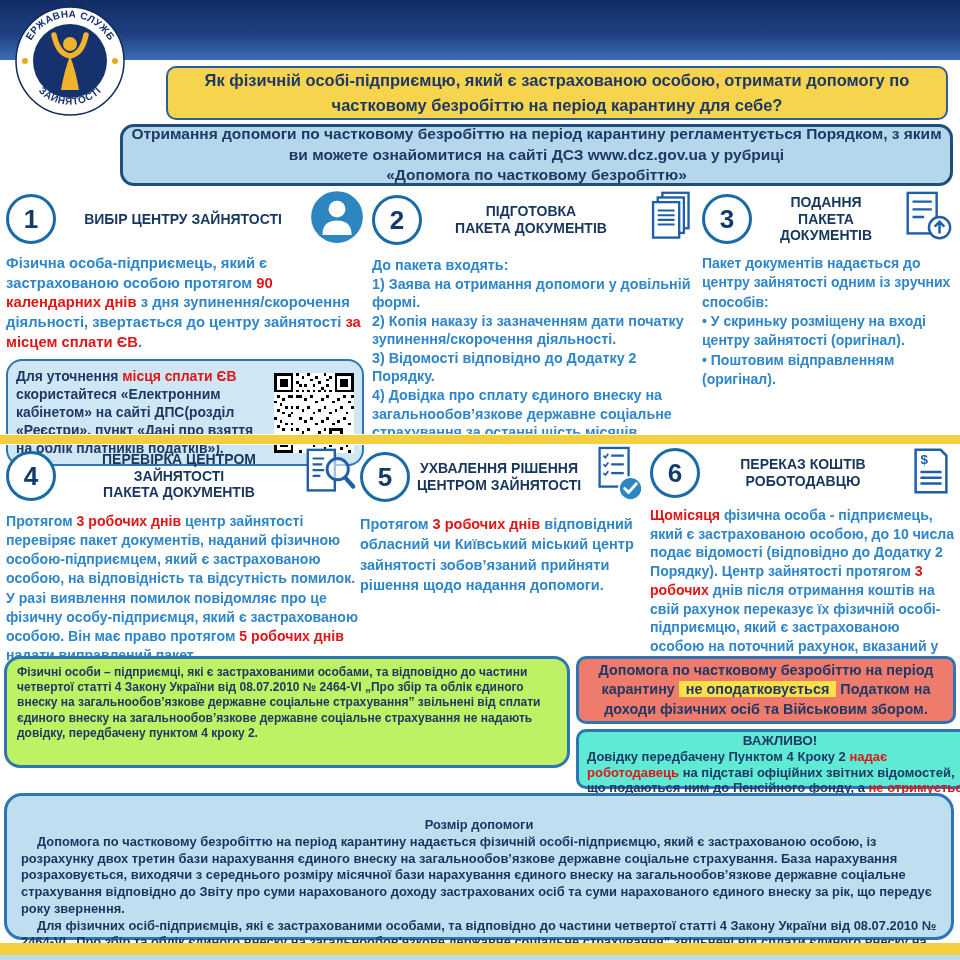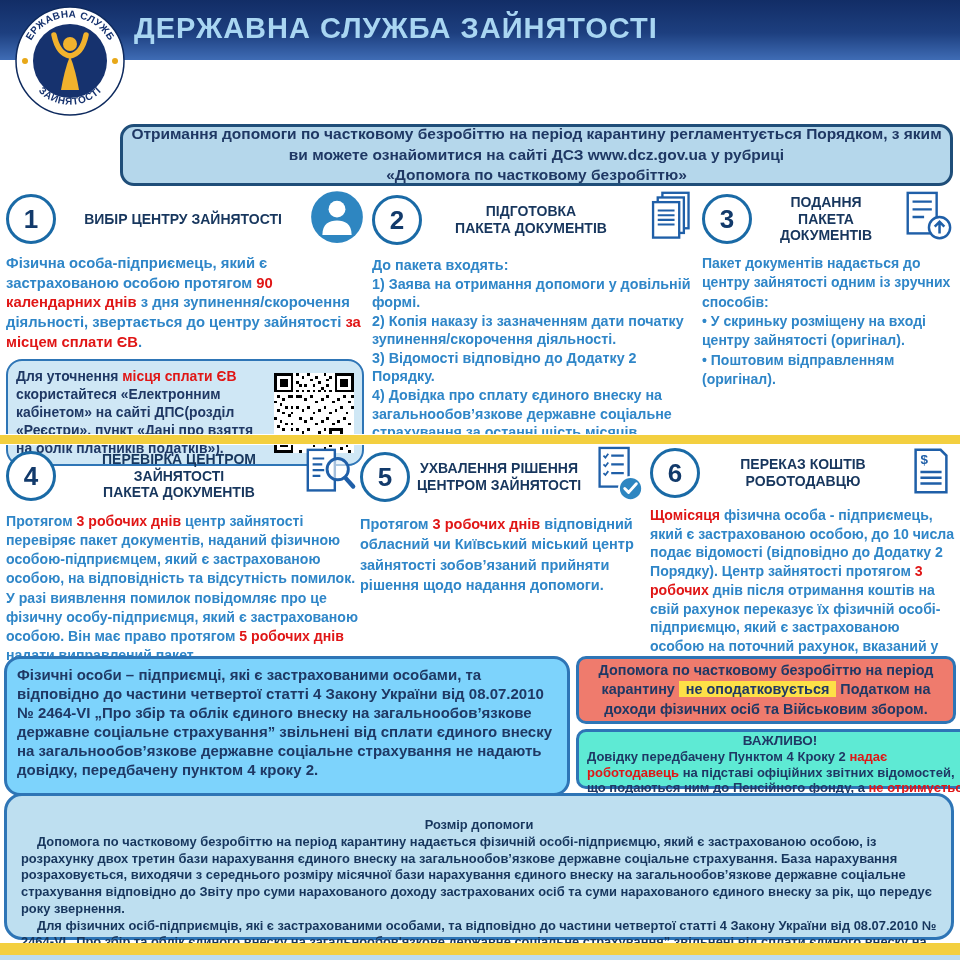--- a/index.html
+++ b/index.html
@@ -35,23 +35,23 @@
   .s4 .step-body{font-size:14.1px;line-height:1.36;}
   .s5 .step-body{font-size:14.5px;line-height:1.4;}
   .s6 .step-body{font-size:14.1px;line-height:1.33;}
   .note-box{margin-top:7px;display:flex;align-items:center;gap:10px;background:#cfe7f5;
         border:2px solid #2e75b6;border-radius:16px;padding:7px 8px;}
   .note-text{flex:1;font-size:13.9px;font-weight:bold;line-height:1.28;}
   .qr{flex:none;width:80px;height:80px;background:#fff;}
   .divider{position:absolute;left:0;top:434px;width:960px;height:9px;background:#f3cf3f;
         border-top:1px solid #fff;border-bottom:1px solid #fff;}
   
-  .box-exemption{position:absolute;left:4px;top:656px;width:566px;height:140px;background:#7dd3fc;
+  .box-exemption{position:absolute;left:4px;top:656px;width:566px;height:112px;background:#bef264;
         border:3px solid #2e75b6;border-radius:16px;padding:6px 10px;box-sizing:border-box;
-        font-weight:bold;font-size:15px;line-height:1.27;color:#1f3864;}
+        font-weight:bold;font-size:12px;line-height:1.27;color:#1f3864;}
   .box-tax{position:absolute;left:576px;top:656px;width:380px;height:68px;background:#ef7b6d;
         border:3px solid #2e75b6;border-radius:10px;display:flex;align-items:center;justify-content:center;
         text-align:center;font-weight:bold;font-size:14.4px;line-height:1.35;color:#1f3864;
         padding:3px 8px;box-sizing:border-box;}
   .box-important{position:absolute;left:576px;top:729px;width:408px;height:60px;background:#5eead4;
         border:3px solid #2e75b6;border-radius:10px;padding:1px 8px 3px;box-sizing:border-box;
         font-weight:bold;font-size:13px;line-height:1.2;color:#1f3864;}
   .imp-title{text-align:center;font-size:13.5px;}
   .size-box{position:absolute;left:4px;top:793px;width:950px;height:147px;background:#bedff0;
         border:3px solid #2e75b6;border-radius:18px;padding:21px 14px;box-sizing:border-box;
@@ -65,21 +65,20 @@
   .seg-red{color:#e01616;}
   .seg-navy{color:#1f3864;}
   .seg-greenhl{background:#fde047;color:#1f3864;padding:0 7px;}
 </style>
 </head>
 <body>
 
 <div class="canvas">
 
   <header class="topbar"></header>
-  <h1 class="page-title">ДЕРЖАВНА СЛУЖБА ЗАЙНЯТОСТІ</h1>
   <div class="logo">
     <svg viewBox="-56 -56 112 112" width="112" height="112">
       <circle r="54" fill="#ffffff" stroke="#0e2a5e" stroke-width="1.5"></circle>
       <circle r="37" fill="#16326e"></circle>
       <defs>
         <path id="arcTop" d="M -40 -18 A 44 44 0 0 1 40 -18" fill="none"></path>
         <path id="arcBot" d="M -40 18 A 44 44 0 0 0 40 18" fill="none"></path>
       </defs>
       <text font-size="10" font-weight="bold" fill="#16326e" letter-spacing="0.4">
         <textPath href="#arcTop" startOffset="50%" text-anchor="middle">ДЕРЖАВНА СЛУЖБА</textPath>
@@ -88,20 +87,23 @@
         <textPath href="#arcBot" startOffset="50%" text-anchor="middle">ЗАЙНЯТОСТІ</textPath>
       </text>
       <circle cx="-45" cy="0" r="3" fill="#e8a818"></circle>
       <circle cx="45" cy="0" r="3" fill="#e8a818"></circle>
       <circle cy="-17" r="7" fill="#f2b22d"></circle>
       <path d="M -16 -26 Q -12 -7 0 -5 Q 12 -7 16 -26" stroke="#f2b22d" stroke-width="5.5" fill="none" stroke-linecap="round"></path>
       <path d="M 0 -5 C -4 5 -7 17 -9 29 L 9 29 C 7 17 4 5 0 -5 Z" fill="#f2b22d"></path>
     </svg>
   </div>
 
+  <div class="qbox">
+    <span>Як фізичній особі-підприємцю, який є застрахованою особою, отримати допомогу по частковому безробіттю на період карантину для себе?</span>
+  </div>
   <div class="ibox">
     <span>Отримання допомоги по частковому безробіттю на період карантину регламентується Порядком, з яким ви можете ознайомитися на сайті ДСЗ www.dcz.gov.ua у рубриці
 «Допомога по частковому безробіттю»</span>
   </div>
 
   <div class="step s1" style="left:6px;top:190px;width:358px;">
     <div class="step-head">
       <div class="numcircle">1</div>
       <div class="step-title">ВИБІР ЦЕНТРУ ЗАЙНЯТОСТІ</div>
       <div class="step-icon">

